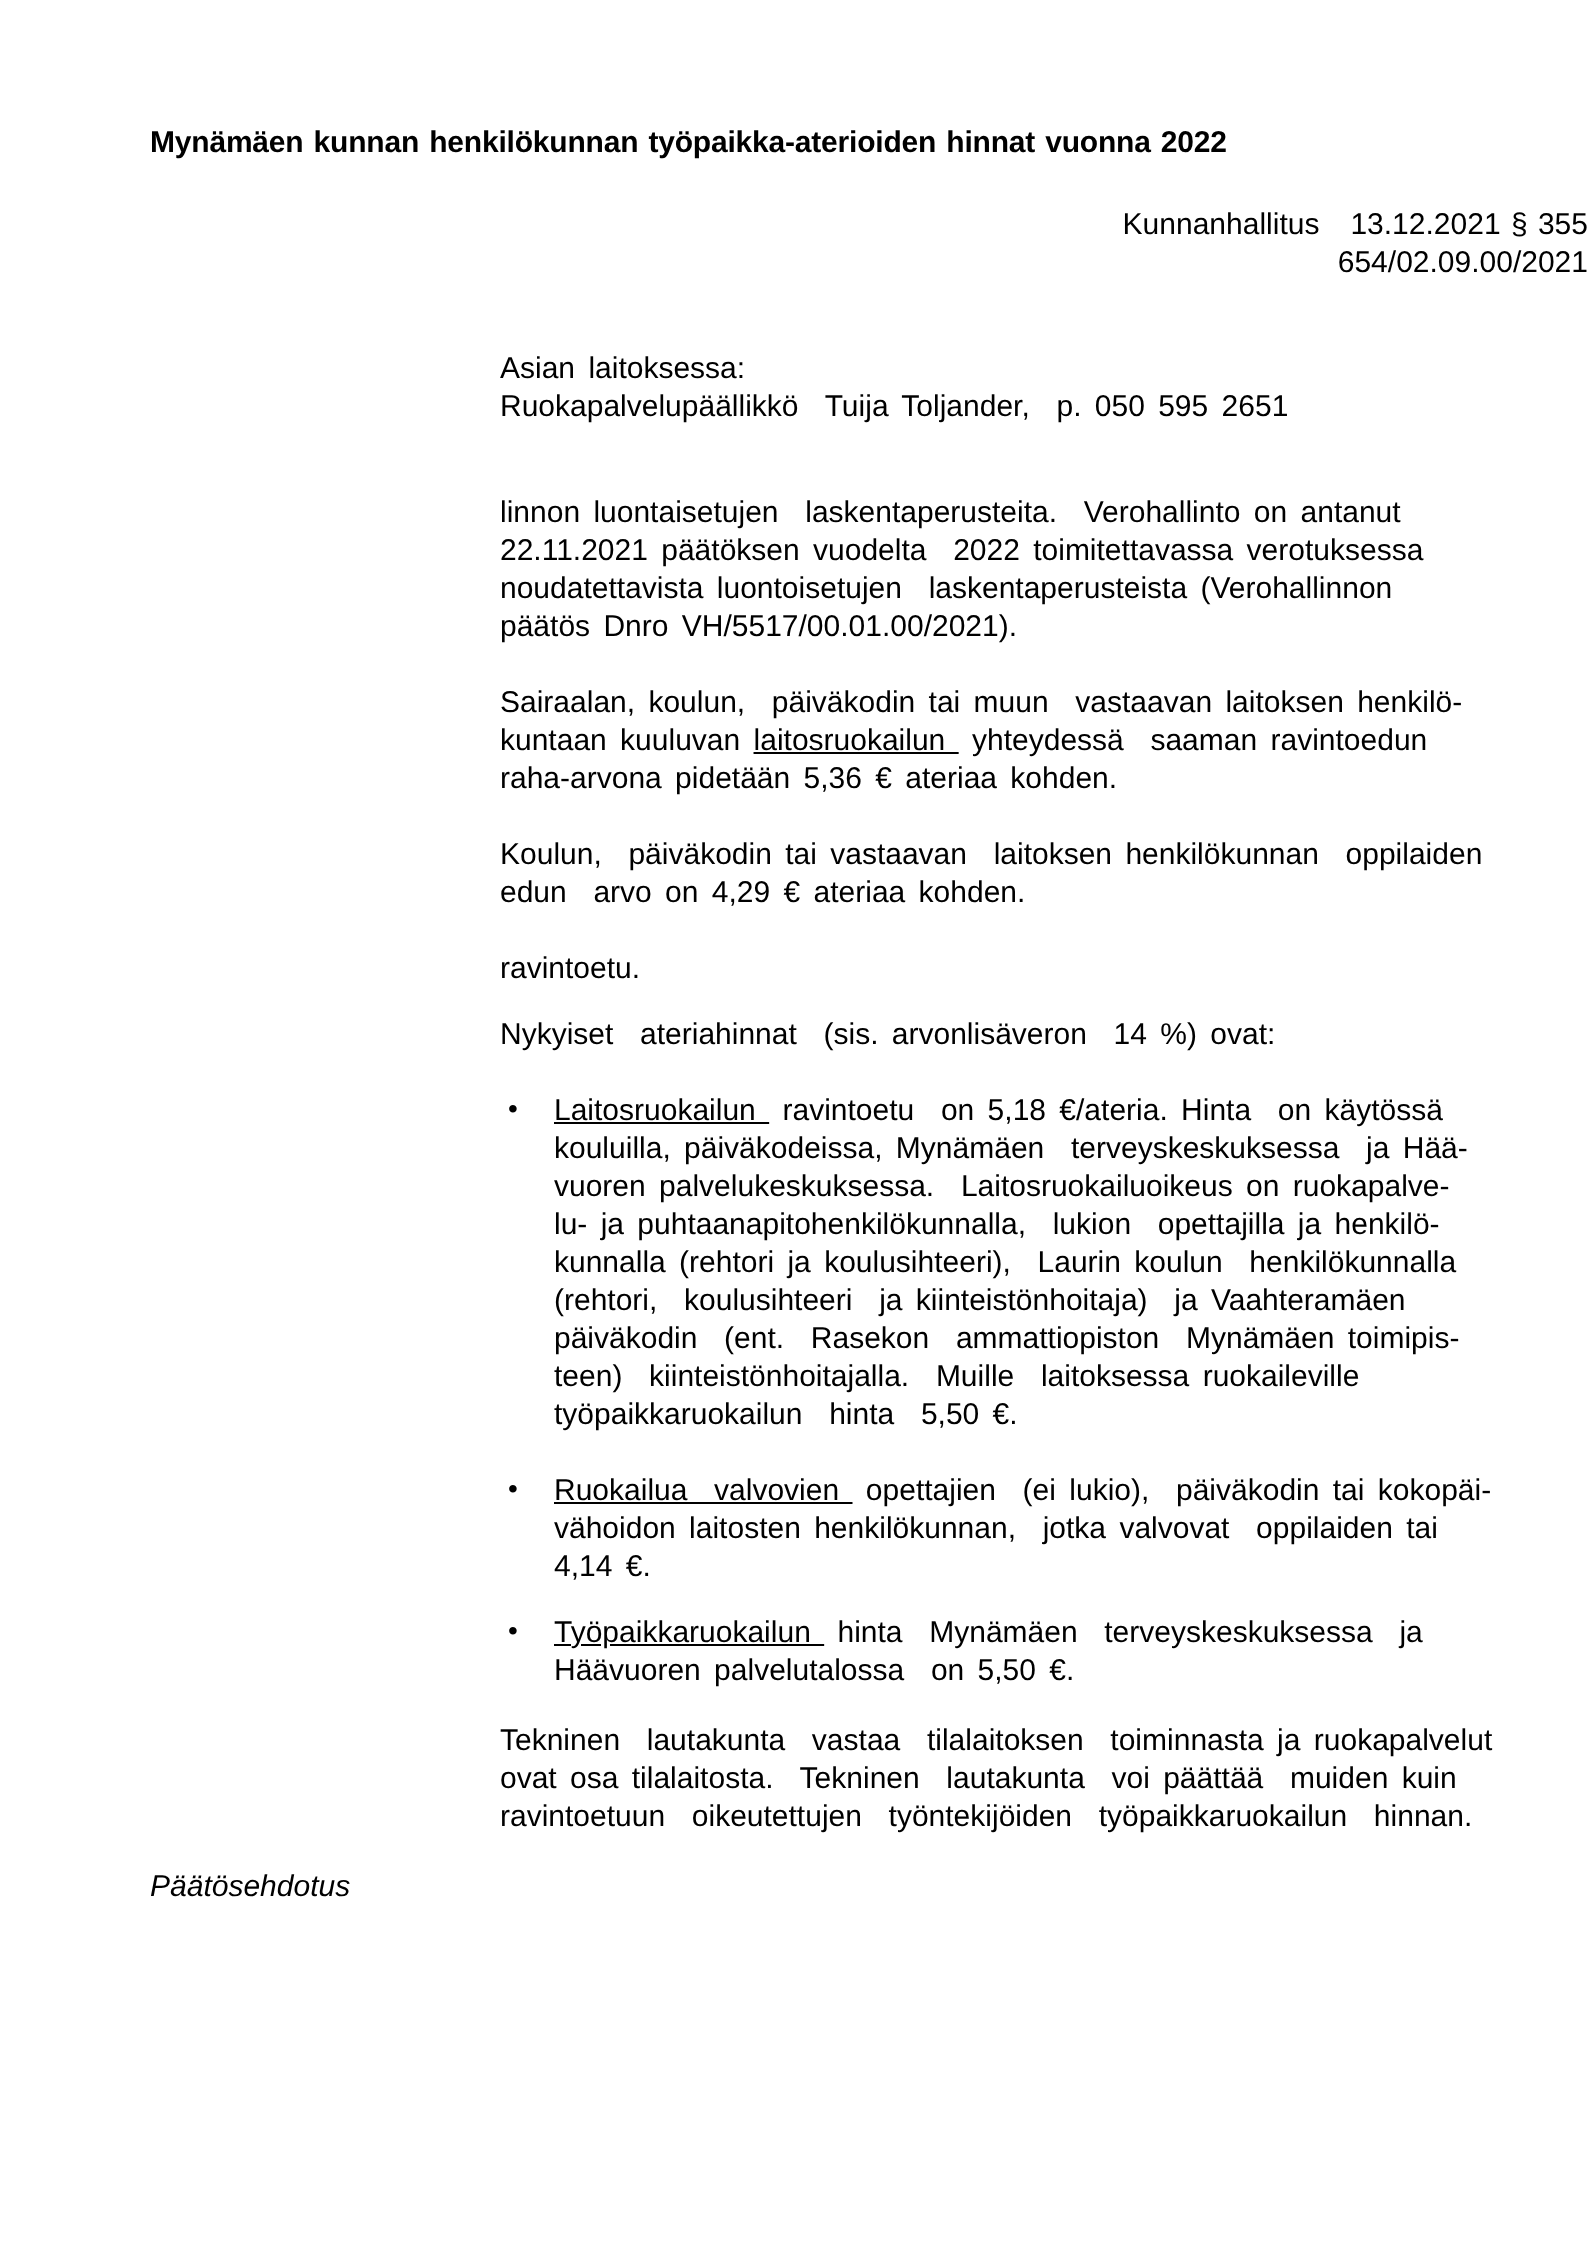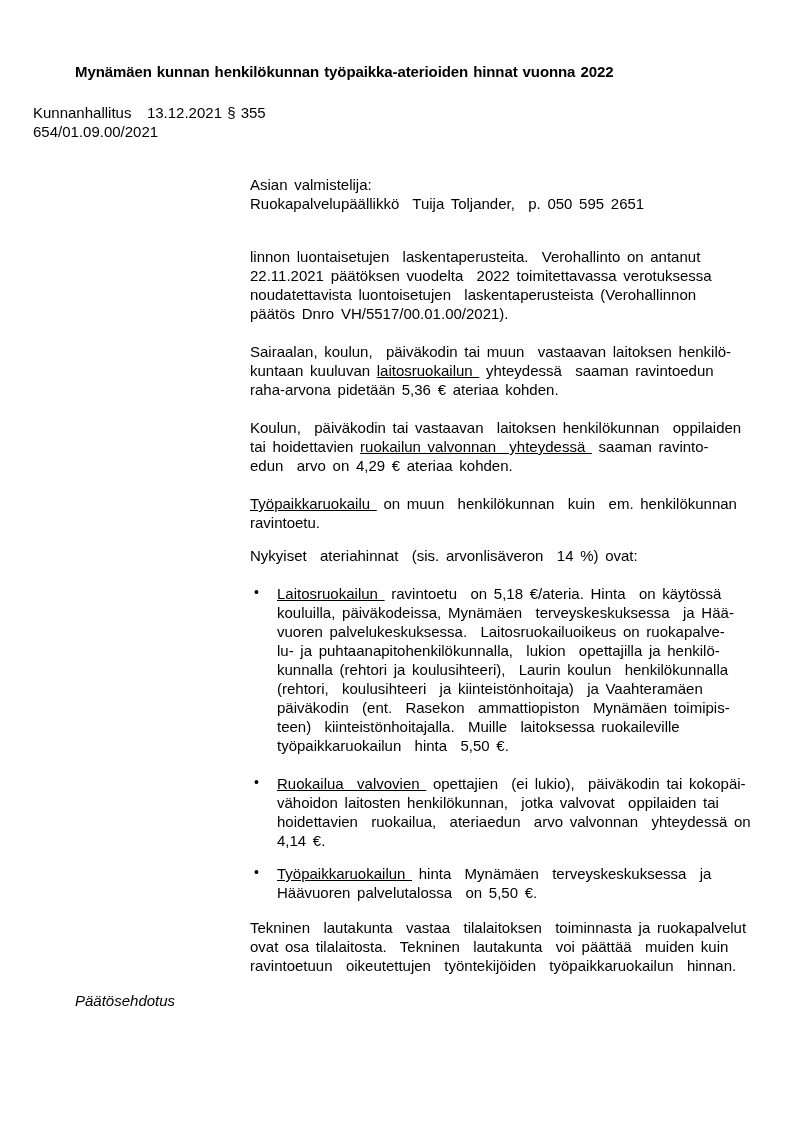--- a/index.html
+++ b/index.html
@@ -12,21 +12,21 @@
     box-sizing:border-box;
     padding-top:62px;
     overflow:hidden;
   }
   .title{
     margin:0 0 0 75px;
     font-size:15px;font-weight:bold;
     letter-spacing:-0.1px;
     word-spacing:1px;
   }
-  .meta{margin:22px 0 0 33px;}
+  .meta{margin:22px 0 0 76px;text-align:right;}
   .meta .line{word-spacing:1px;}
   .content{margin-left:250px;width:505px;margin-top:34px;}
   .content .line{word-spacing:2.5px;}
   .block{margin-top:19px;}
   .content .block:nth-child(1){margin-top:0;}
   .content .block:nth-child(2){margin-top:34px;}
   .content .block:nth-child(6){margin-top:14px;}
   .content .block:nth-child(9){margin-top:14px;}
   .content .block:nth-child(10){margin-top:16px;}
   .bullet{position:relative;padding-left:27px;}
@@ -35,46 +35,44 @@
   .footer-label{margin:16px 0 0 75px;word-spacing:1px;font-style:italic;}
 </style>
 </head>
 <body>
 
 <div class="page">
   <h1 class="title">Mynämäen kunnan henkilökunnan työpaikka-aterioiden hinnat vuonna 2022</h1>
 
   <div class="meta">
     <div class="line">Kunnanhallitus&nbsp;&nbsp; 13.12.2021 § 355</div>
-    <div class="line">654/01.09.00/2021</div>
+    <div class="line">654/02.09.00/2021</div>
   </div>
 
   <div class="content" id="content">
       <div class="block para-block">
-        <div class="line"><span>Asian valmistelija:</span></div>
+        <div class="line"><span>Asian laitoksessa:</span></div>
         <div class="line"><span>Ruokapalvelupäällikkö&nbsp; Tuija Toljander,&nbsp; p. 050 595 2651</span></div>
       </div>
       <div class="block para-block">
         <div class="line"><span>linnon luontaisetujen&nbsp; laskentaperusteita.&nbsp; Verohallinto on antanut</span></div>
         <div class="line"><span>22.11.2021 päätöksen vuodelta&nbsp; 2022 toimitettavassa verotuksessa</span></div>
         <div class="line"><span>noudatettavista luontoisetujen&nbsp; laskentaperusteista (Verohallinnon</span></div>
         <div class="line"><span>päätös Dnro VH/5517/00.01.00/2021).</span></div>
       </div>
       <div class="block para-block">
         <div class="line"><span>Sairaalan, koulun,&nbsp; päiväkodin tai muun&nbsp; vastaavan laitoksen henkilö-</span></div>
         <div class="line"><span>kuntaan kuuluvan </span><span class="u">laitosruokailun&nbsp;</span><span> yhteydessä&nbsp; saaman ravintoedun</span></div>
         <div class="line"><span>raha-arvona pidetään 5,36 € ateriaa kohden.</span></div>
       </div>
       <div class="block para-block">
         <div class="line"><span>Koulun,&nbsp; päiväkodin tai vastaavan&nbsp; laitoksen henkilökunnan&nbsp; oppilaiden</span></div>
-        <div class="line"><span>tai hoidettavien </span><span class="u">ruokailun valvonnan&nbsp; yhteydessä&nbsp;</span><span> saaman ravinto-</span></div>
         <div class="line"><span>edun&nbsp; arvo on 4,29 € ateriaa kohden.</span></div>
       </div>
       <div class="block para-block">
-        <div class="line"><span class="u">Työpaikkaruokailu&nbsp;</span><span> on muun&nbsp; henkilökunnan&nbsp; kuin&nbsp; em. henkilökunnan</span></div>
         <div class="line"><span>ravintoetu.</span></div>
       </div>
       <div class="block para-block">
         <div class="line"><span>Nykyiset&nbsp; ateriahinnat&nbsp; (sis. arvonlisäveron&nbsp; 14 %) ovat:</span></div>
       </div>
       <div class="block bullet">
         <span class="marker">•</span>
         <div class="line"><span class="u">Laitosruokailun&nbsp;</span><span> ravintoetu&nbsp; on 5,18 €/ateria. Hinta&nbsp; on käytössä</span></div>
         <div class="line"><span>kouluilla, päiväkodeissa, Mynämäen&nbsp; terveyskeskuksessa&nbsp; ja Hää-</span></div>
         <div class="line"><span>vuoren palvelukeskuksessa.&nbsp; Laitosruokailuoikeus on ruokapalve-</span></div>
@@ -82,21 +80,20 @@
         <div class="line"><span>kunnalla (rehtori ja koulusihteeri),&nbsp; Laurin koulun&nbsp; henkilökunnalla</span></div>
         <div class="line"><span>(rehtori,&nbsp; koulusihteeri&nbsp; ja kiinteistönhoitaja)&nbsp; ja Vaahteramäen</span></div>
         <div class="line"><span>päiväkodin&nbsp; (ent.&nbsp; Rasekon&nbsp; ammattiopiston&nbsp; Mynämäen toimipis-</span></div>
         <div class="line"><span>teen)&nbsp; kiinteistönhoitajalla.&nbsp; Muille&nbsp; laitoksessa ruokaileville</span></div>
         <div class="line"><span>työpaikkaruokailun&nbsp; hinta&nbsp; 5,50 €.</span></div>
       </div>
       <div class="block bullet">
         <span class="marker">•</span>
         <div class="line"><span class="u">Ruokailua&nbsp; valvovien&nbsp;</span><span> opettajien&nbsp; (ei lukio),&nbsp; päiväkodin tai kokopäi-</span></div>
         <div class="line"><span>vähoidon laitosten henkilökunnan,&nbsp; jotka valvovat&nbsp; oppilaiden tai</span></div>
-        <div class="line"><span>hoidettavien&nbsp; ruokailua,&nbsp; ateriaedun&nbsp; arvo valvonnan&nbsp; yhteydessä on</span></div>
         <div class="line"><span>4,14 €.</span></div>
       </div>
       <div class="block bullet">
         <span class="marker">•</span>
         <div class="line"><span class="u">Työpaikkaruokailun&nbsp;</span><span> hinta&nbsp; Mynämäen&nbsp; terveyskeskuksessa&nbsp; ja</span></div>
         <div class="line"><span>Häävuoren palvelutalossa&nbsp; on 5,50 €.</span></div>
       </div>
       <div class="block para-block">
         <div class="line"><span>Tekninen&nbsp; lautakunta&nbsp; vastaa&nbsp; tilalaitoksen&nbsp; toiminnasta ja ruokapalvelut</span></div>
         <div class="line"><span>ovat osa tilalaitosta.&nbsp; Tekninen&nbsp; lautakunta&nbsp; voi päättää&nbsp; muiden kuin</span></div>

